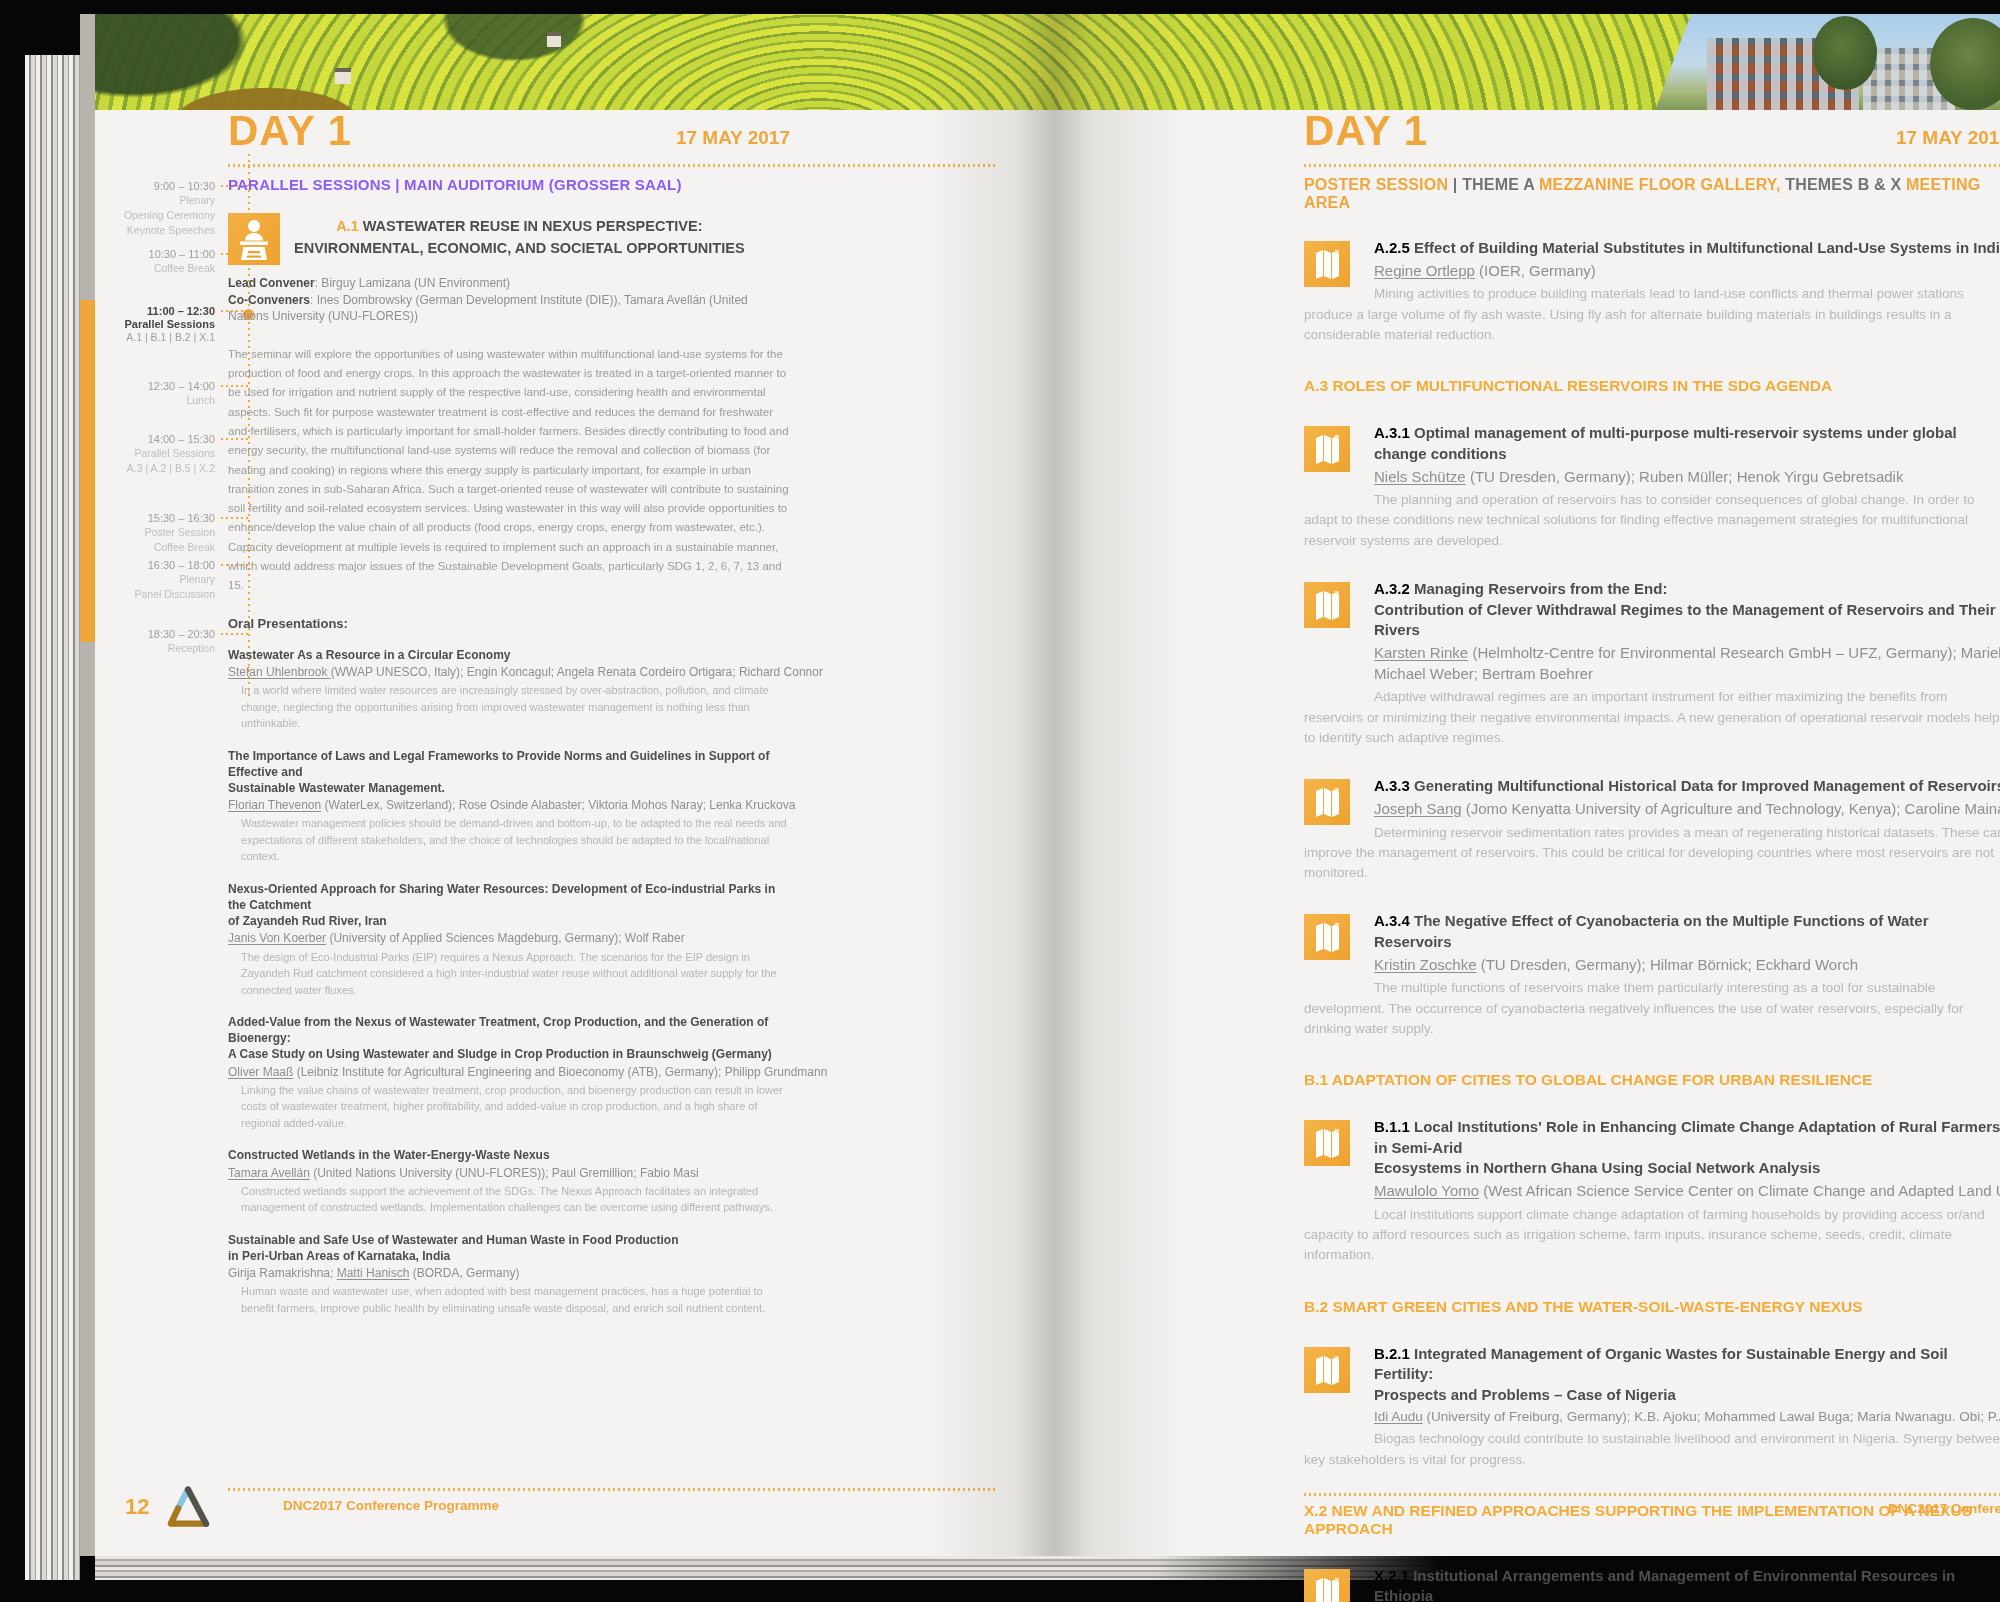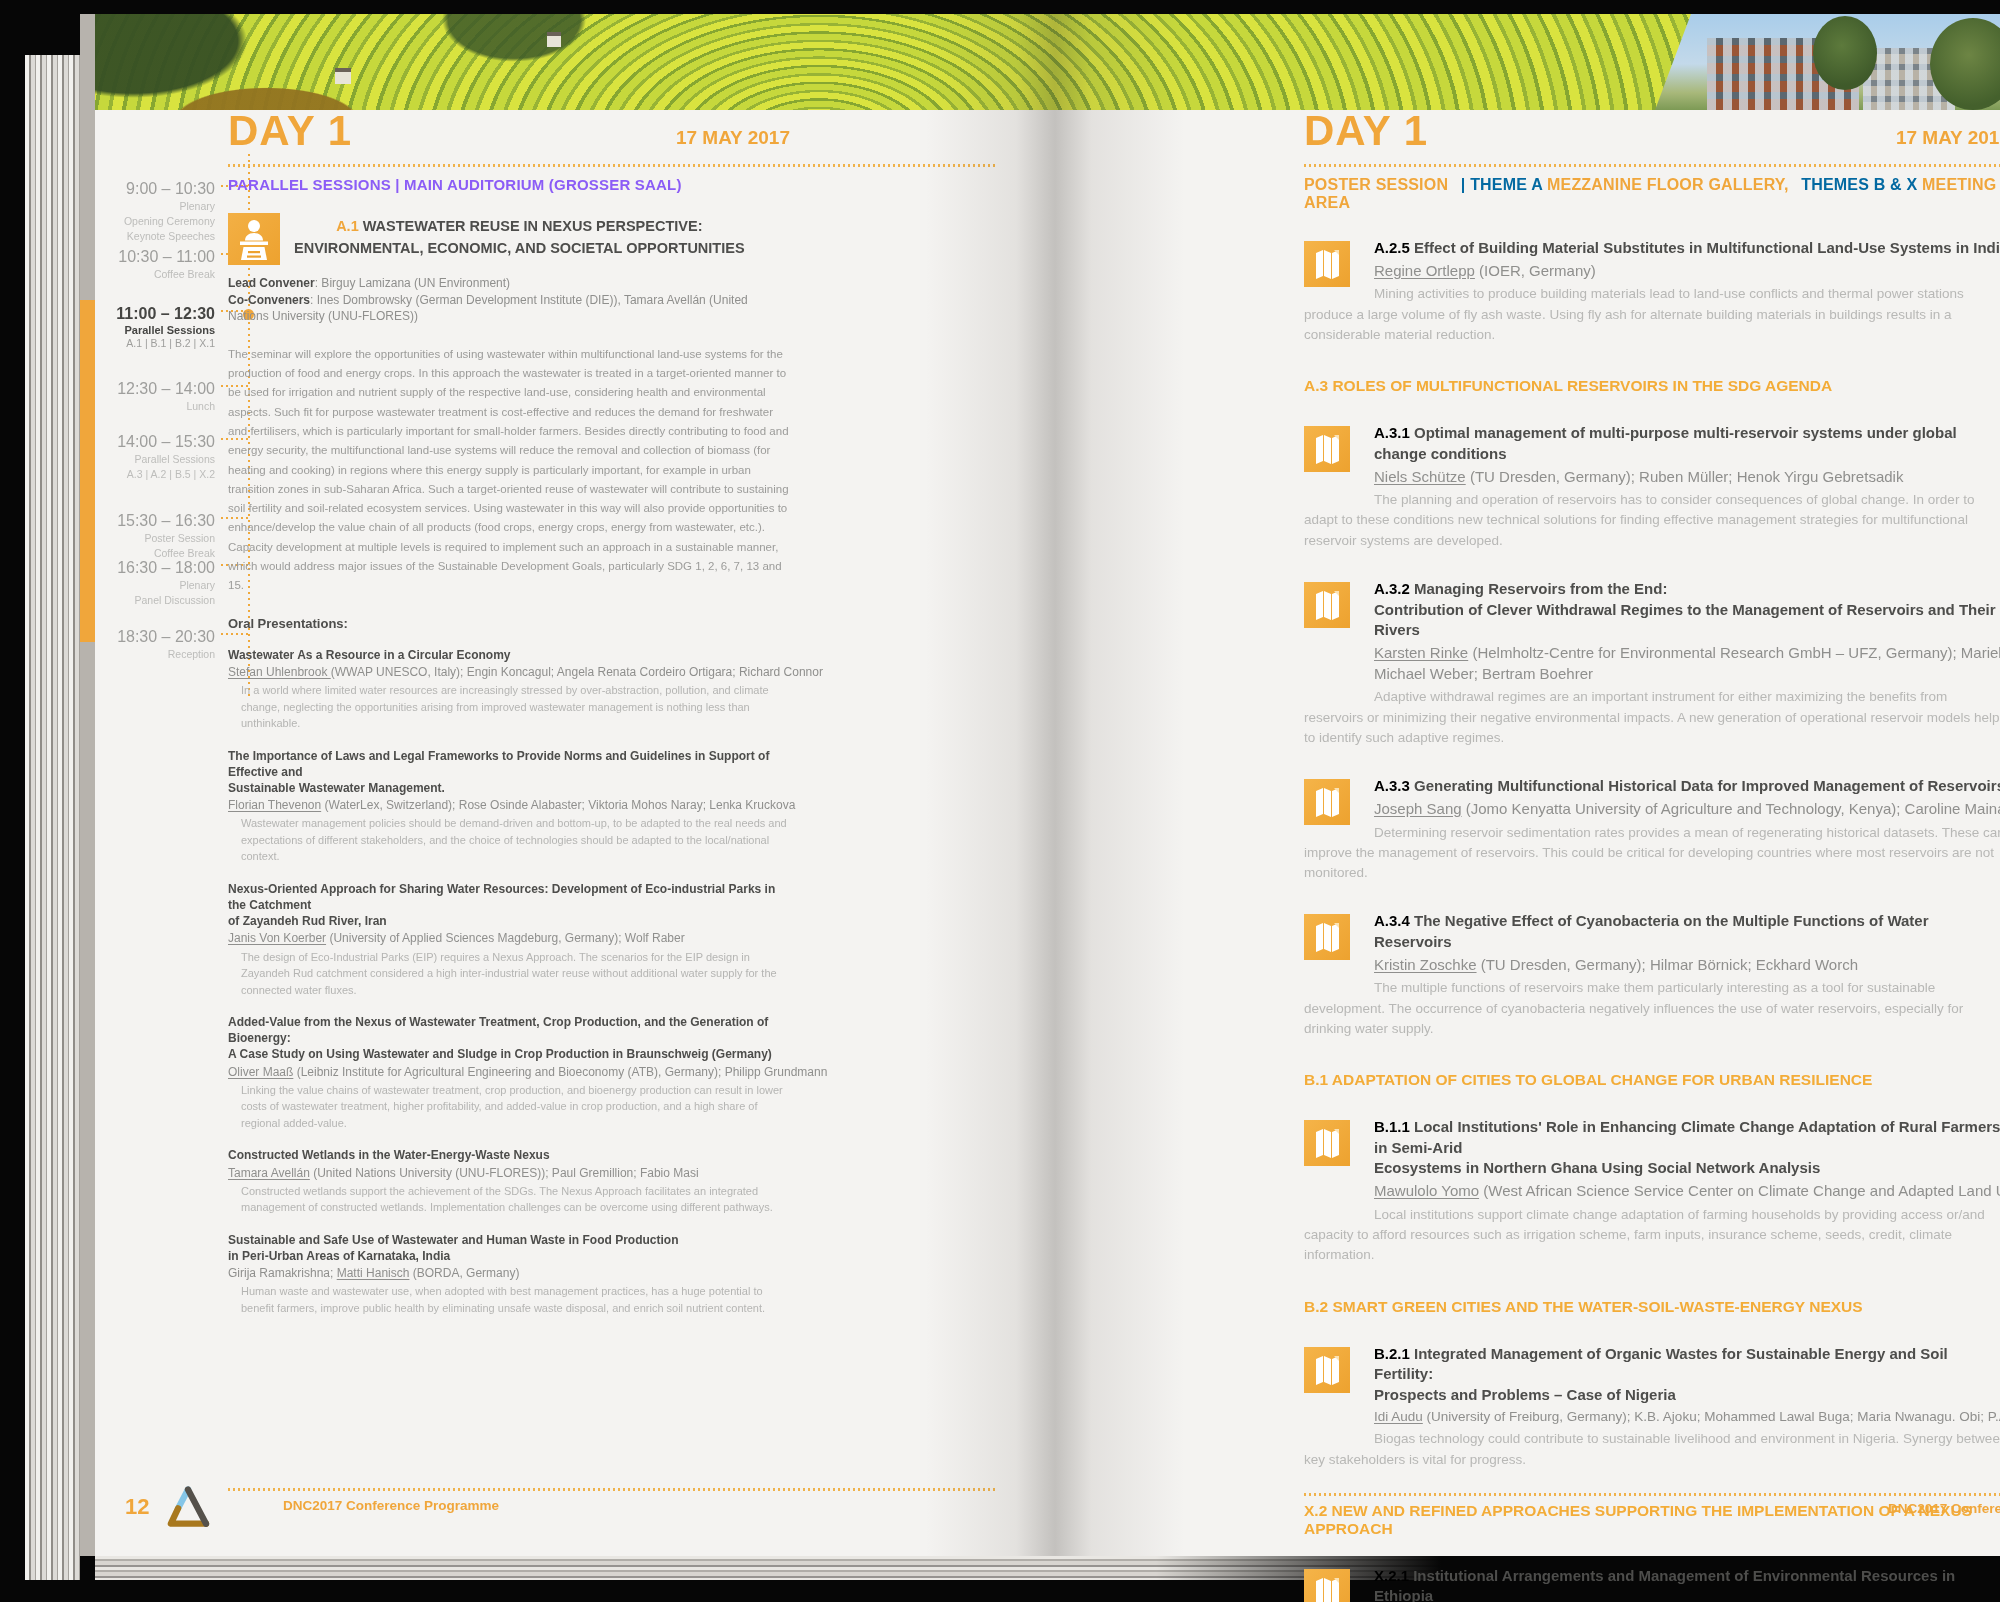--- a/index.html
+++ b/index.html
@@ -67,41 +67,41 @@
   .pres-title{font-weight:700;color:#4d4d4b;}
   .pres-authors{color:#8f8f8d;margin-top:1px;}
   .pres-desc{color:#b5b5b3;padding-left:13px;margin-top:2px;font-size:11px;line-height:1.5;}
   
   .timeline{position:absolute;left:0;top:0;width:160px;height:720px;z-index:4;font-size:12px;}
   .tl-line{position:absolute;left:153px;top:140px;width:2px;height:545px;
     background:repeating-linear-gradient(180deg,#f0a93c 0 2px,rgba(0,0,0,0) 2px 6px);}
   .tl-entry{position:absolute;left:0;width:120px;text-align:right;color:#9e9e9c;}
   .tl-conn{position:absolute;right:-33px;top:5px;width:27px;height:2px;
     background:repeating-linear-gradient(90deg,#f0a93c 0 2px,rgba(0,0,0,0) 2px 5px);}
-  .tl-time{font-size:16px;}
+  .tl-time{font-size:11px;}
   .tl-sub{font-size:10.5px;line-height:1.45;color:#bdbdbb;margin-top:1px;}
   .tl-active .tl-time{font-weight:700;color:#454543;}
   .tl-sub1{font-size:11px;font-weight:700;color:#454543;margin-top:1px;}
   .tl-sub2{font-size:10.5px;color:#9e9e9c;margin-top:1px;}
   .tl-dot{position:absolute;left:148px;width:11px;height:11px;border-radius:50%;background:#f0a63b;}
   
   .foot-rule-l{position:absolute;left:133px;top:1474px;width:767px;height:3px;z-index:4;
     background:repeating-linear-gradient(90deg,#f0b24a 0 2px,rgba(0,0,0,0) 2px 5px);}
   .foot-num{position:absolute;left:30px;top:1480px;font-size:22px;font-weight:800;color:#f0a63b;z-index:4;}
   .foot-logo{position:absolute;left:66px;top:1470px;z-index:4;}
   .foot-text-l{position:absolute;left:188px;top:1484px;font-size:13.5px;font-weight:700;color:#f0a63b;z-index:4;}
   .foot-rule-r{position:absolute;left:1209px;top:1479px;width:706px;height:3px;z-index:4;
     background:repeating-linear-gradient(90deg,#f0b24a 0 2px,rgba(0,0,0,0) 2px 5px);}
   .foot-text-r{position:absolute;left:1209px;top:1487px;width:800px;text-align:right;
     font-size:13.5px;font-weight:700;color:#f0a63b;z-index:4;}
   
   .col-right{position:absolute;left:1209px;top:96px;width:706px;z-index:4;}
   .col-right .dotrule{width:800px;}
   .col-right .session-bar{font-size:16px;}
-  .sb-d{color:#0369a1;margin-left:8px;}
+  .sb-d{color:#737373;}
   .group-head{margin-top:32px;font-size:15.5px;font-weight:700;color:#f3ac38;}
   .poster{position:relative;margin-top:28px;padding-left:70px;font-size:15px;line-height:1.38;}
   .poster-icon{position:absolute;left:0;top:3px;width:46px;height:46px;
     background:linear-gradient(135deg,#f5b449,#eda22f);}
   .p-code{color:#000000;font-weight:700;}
   .p-title{font-weight:700;color:#4d4d4b;}
   .p-titleline{white-space:pre-line;}
   .p-authors{color:#8f8f8d;margin-top:2px;white-space:pre;}
   .p-desc{margin-left:-70px;text-indent:70px;margin-top:3px;color:#b8b8b6;font-size:13.5px;line-height:1.5;}
 </style>

